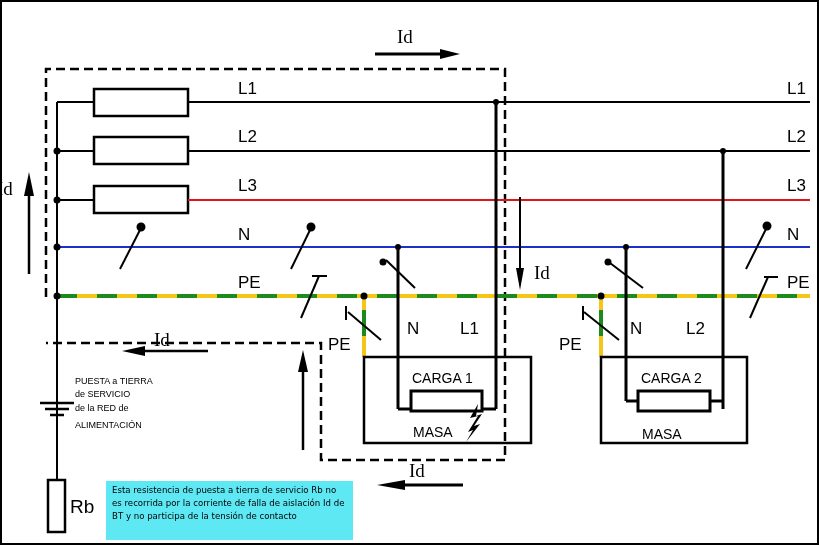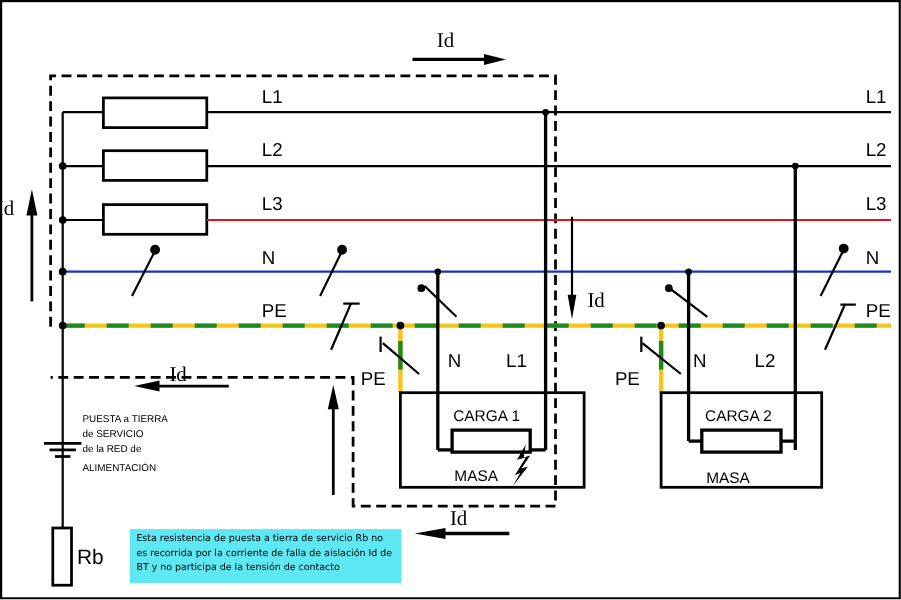--- a/index.html
+++ b/index.html
@@ -3,23 +3,23 @@
   <meta charset="utf-8">
   <style>
     html, body { margin: 0; padding: 0; background: #ffffff; }
     body { width: 819px; height: 545px; position: relative; overflow: hidden; font-family: "Liberation Sans", sans-serif; }
     #diagram { position: absolute; left: 0; top: 0; }
     .lbl { font-family: "Liberation Sans", sans-serif; font-size: 17px; fill: #000; }
     .lbl-id { font-family: "Liberation Serif", serif; font-size: 19px; fill: #000; }
     .lbl-small { font-family: "Liberation Sans", sans-serif; font-size: 9px; fill: #000; }
     .lbl-load { font-family: "Liberation Sans", sans-serif; font-size: 14px; fill: #000; }
     .note {
-      position: absolute; left: 106px; top: 481px; width: 247px; height: 49px;
+      position: absolute; left: 106px; top: 481px; width: 247px; height: 59px;
       background: #5ee8f4; box-sizing: border-box; padding: 3px 6px;
-      font-family: "DejaVu Sans", sans-serif; font-size: 8.6px; line-height: 13px; color: #000; margin-left: 12px;
+      font-family: "DejaVu Sans", sans-serif; font-size: 8.6px; line-height: 13px; color: #000;
     }
   </style>
 </head>
 <body>
 
 <svg id="diagram" width="819" height="545" viewBox="0 0 819 545" xmlns="http://www.w3.org/2000/svg">
 
   <rect x="1" y="1" width="817" height="543" fill="none" stroke="#000" stroke-width="2"></rect>
 
   <path d="M46,297 V69 H505 V460 H321 V343 H46" fill="none" stroke="#000" stroke-width="2.5" stroke-dasharray="9,5"></path>

